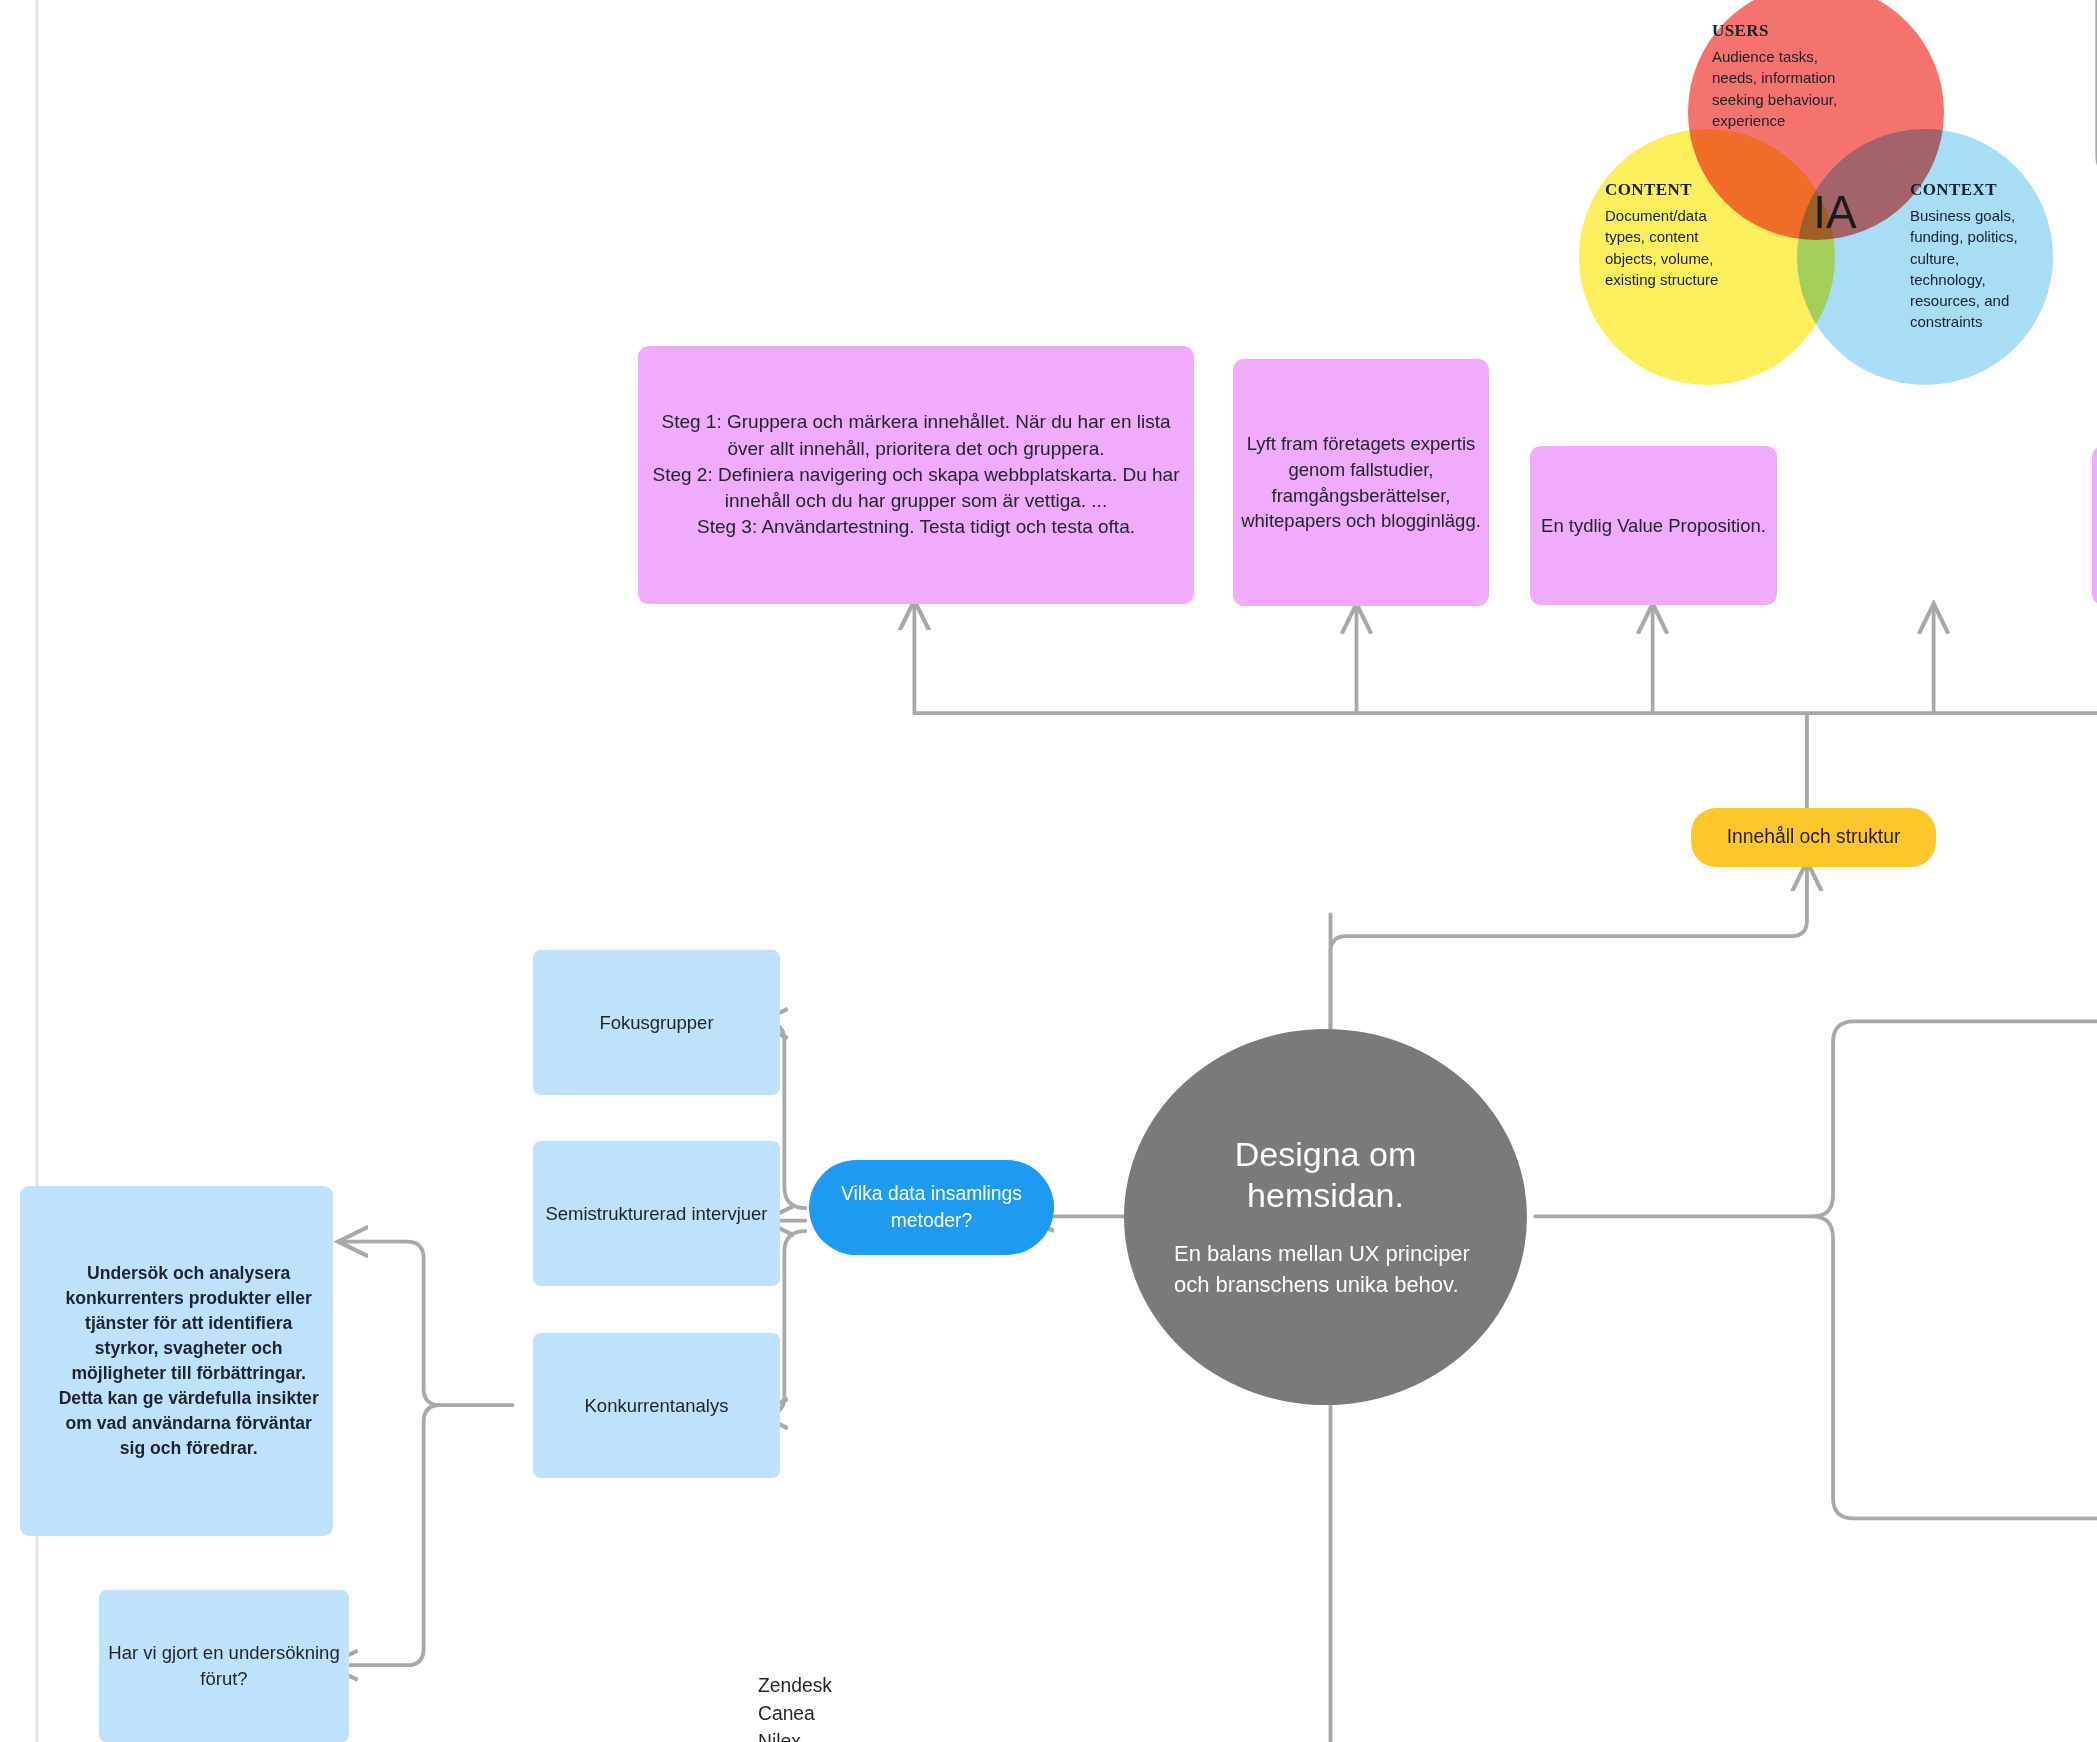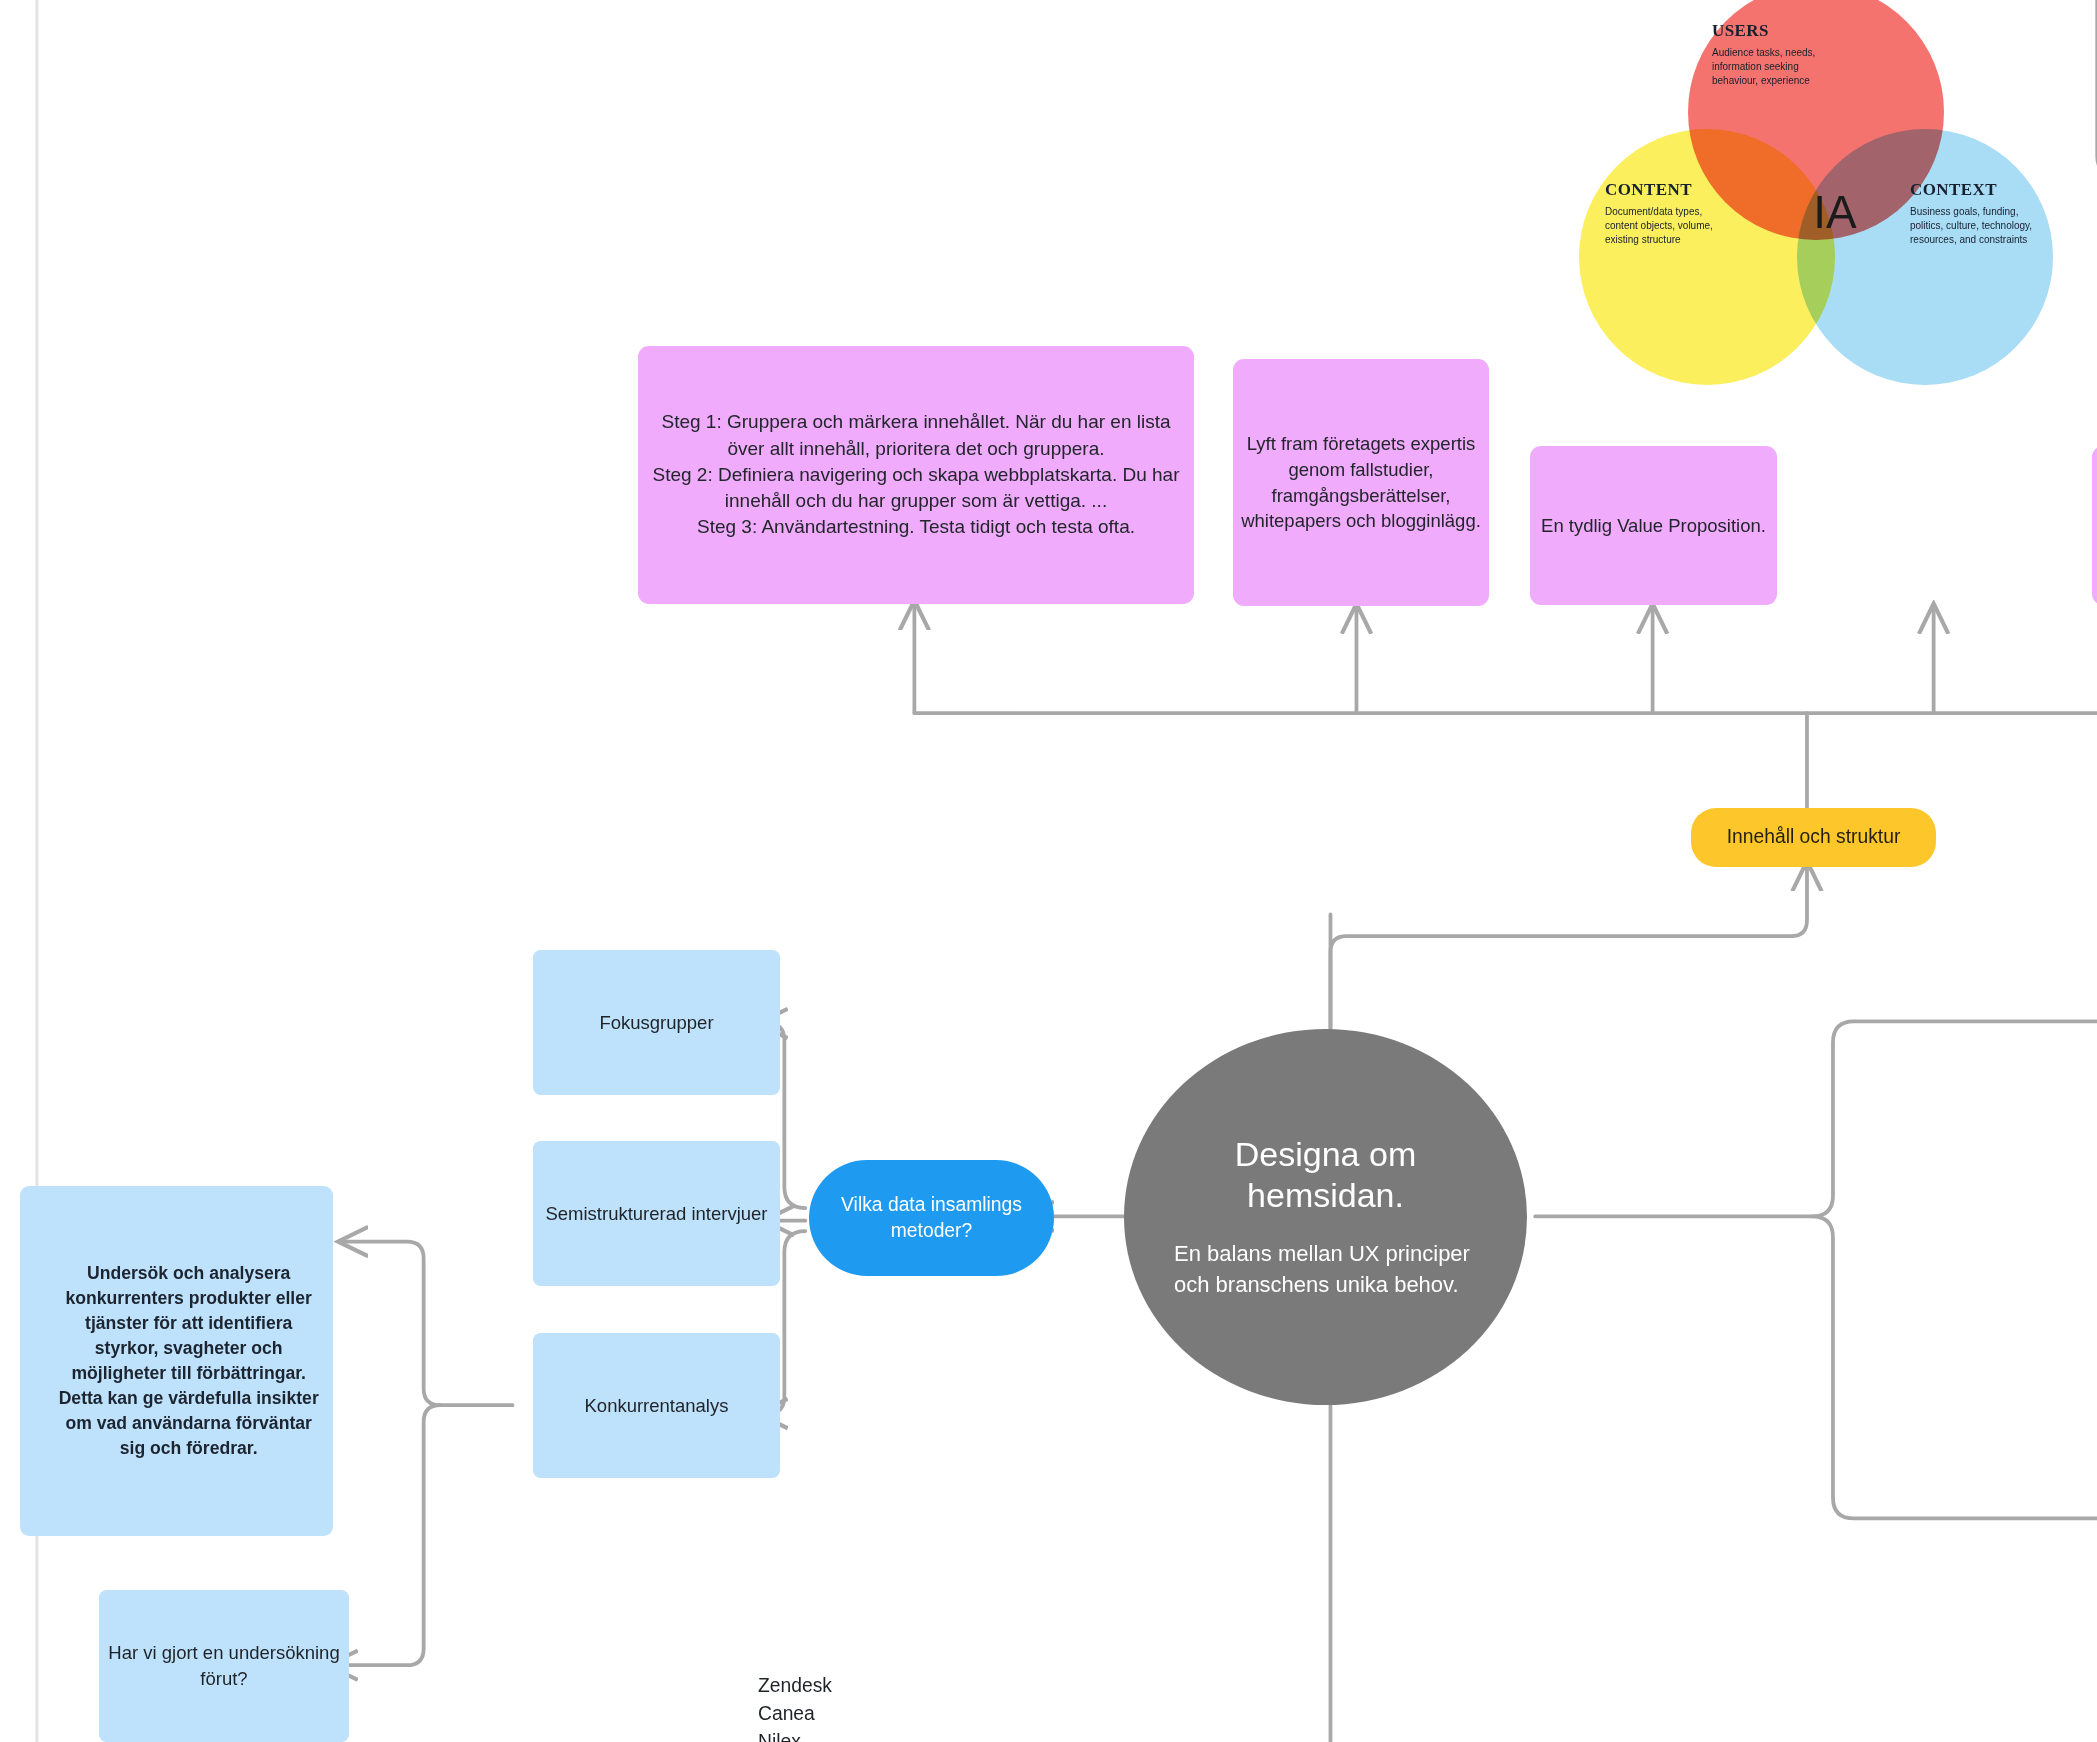--- a/index.html
+++ b/index.html
@@ -114,21 +114,21 @@
     z-index: 5;
   }
   .venn-label .h {
     font-family: "Liberation Serif", serif;
     font-weight: 700;
     font-size: 17px;
     letter-spacing: 0.4px;
     margin-bottom: 5px;
   }
   .venn-label .b {
-    font-size: 10px;
+    font-size: 15px;
     line-height: 1.42;
   }
   .venn-ia {
     position: absolute;
     left: 218px; top: 201px;
     width: 76px; text-align: center;
     font-size: 46px;
     color: #1b1b1b;
     z-index: 6;
   }
@@ -242,21 +242,21 @@
 
   <div class="node note-yellow" style="left:2092px; top:446px; width:247px; height:159px;">Tjänster/produkter</div>
 
   <div class="node pill-yellow" style="left:1691px; top:808px; width:245px; height:59px;">Innehåll och struktur</div>
 
   <div class="node circle-center" style="left:1124px; top:1029px; width:403px; height:376px;">
     <div class="title">Designa om hemsidan.</div>
     <div class="sub">En balans mellan UX principer och branschens unika behov.</div>
   </div>
 
-  <div class="node pill-blue" style="left:809px; top:1160px; width:245px; height:116px;">Vilka data insamlings metoder?</div>
+  <div class="node pill-blue" style="left:809px; top:1160px; width:245px; height:95px;">Vilka data insamlings metoder?</div>
 
   <div class="node box-blue" style="left:513px; top:950px; width:247px; height:145px;">Fokusgrupper</div>
 
   <div class="node box-blue" style="left:513px; top:1141px; width:247px; height:145px;">Semistrukturerad intervjuer</div>
 
   <div class="node box-blue" style="left:513px; top:1333px; width:247px; height:145px;">Konkurrentanalys</div>
 
   <div class="node box-blue-para" style="left:20px; top:1186px; width:313px; height:350px;padding-left:32px;">Undersök och analysera konkurrenters produkter eller tjänster för att identifiera styrkor, svagheter och möjligheter till förbättringar. Detta kan ge värdefulla insikter om vad användarna förväntar sig och föredrar.</div>
 
   <div class="node box-blue" style="left:79px; top:1590px; width:250px; height:152px; font-size:18.5px;">Har vi gjort en undersökning förut?</div>

